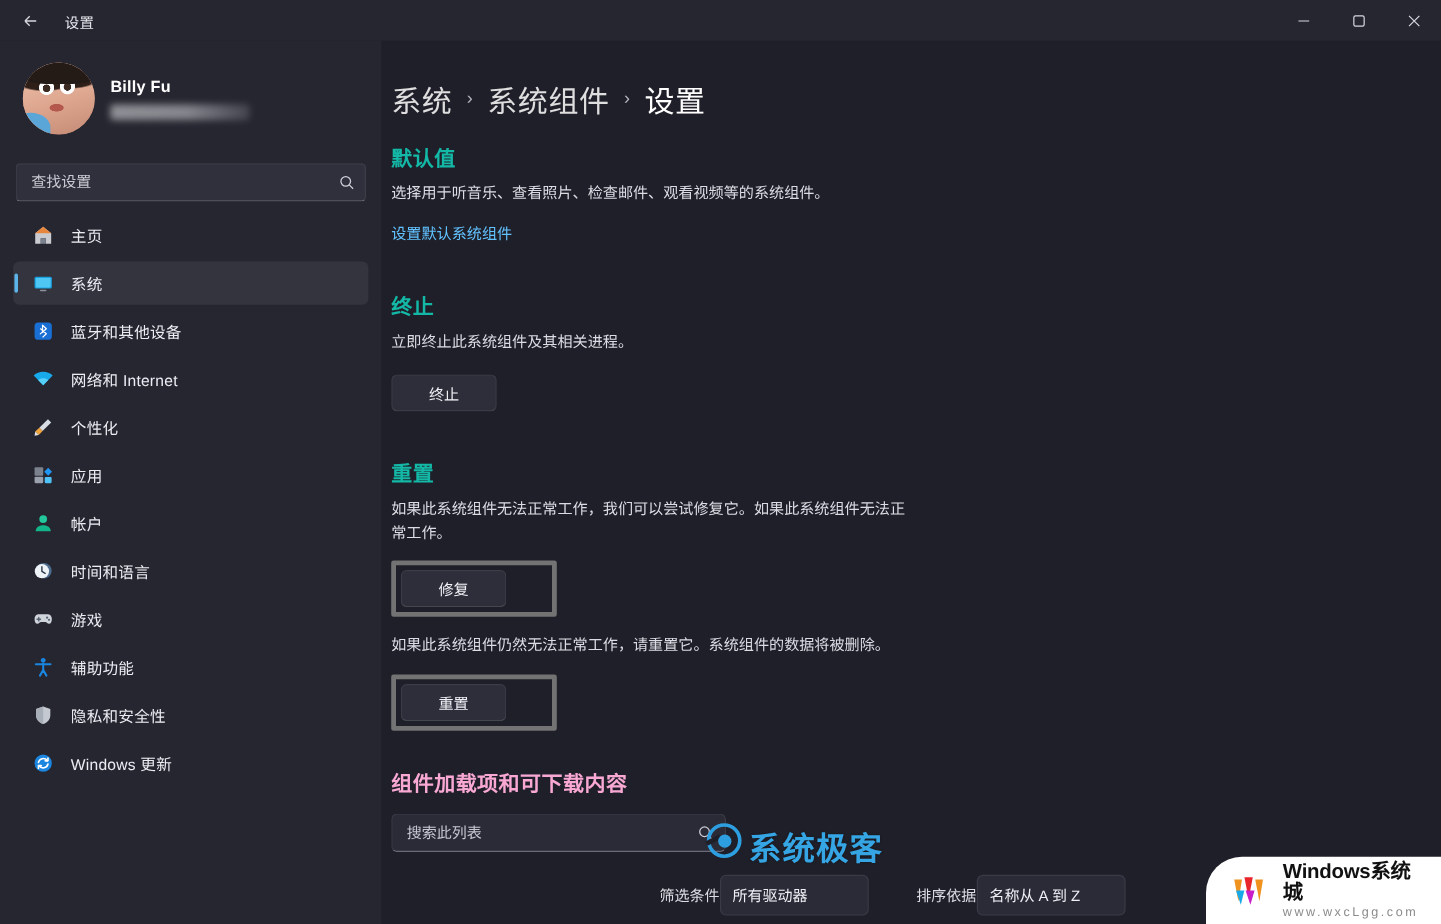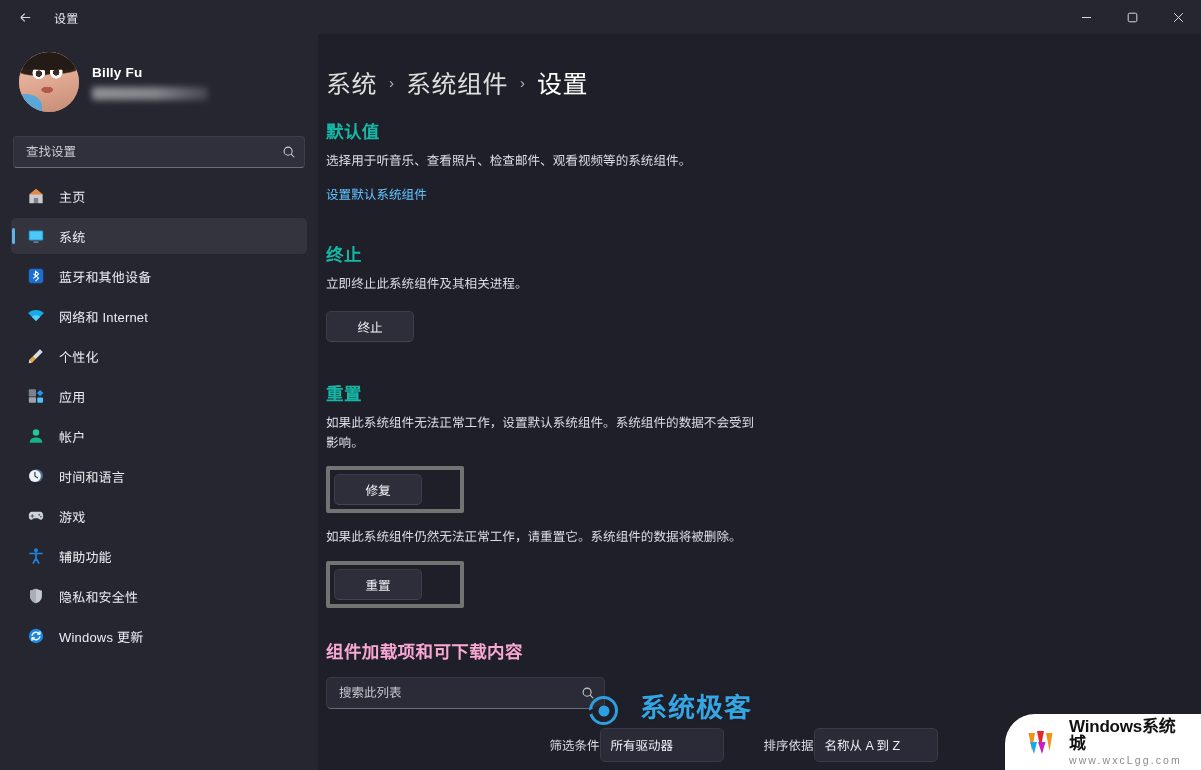--- a/index.html
+++ b/index.html
@@ -314,22 +314,22 @@
     font-size: 12.5px;
     cursor: pointer;
   }
   .spacer-lg { width: 40px; }
 
   
   .wm-geek {
     position: absolute;
     left: 589px; top: 686px;
     display: flex;
-    align-items: flex-end;
-    gap: 22px;
+    align-items: flex-start;
+    gap: 6px;
     pointer-events: none;
     z-index: 15;
   }
   .wm-geek .ring {
     width: 29px; height: 29px;
     border-radius: 50%;
     border: 3.4px solid #2d9fe0;
     position: relative;
     background: transparent;
   }
@@ -603,21 +603,21 @@
         </div>
 
         <div class="section gap-l">
           <div class="sec-head">终止</div>
           <div class="sec-desc">立即终止此系统组件及其相关进程。</div>
           <button class="w11-btn">终止</button>
         </div>
 
         <div class="section gap-l">
           <div class="sec-head">重置</div>
-          <div class="sec-desc">如果此系统组件无法正常工作，设置默认系统组件。系统组件的数据不会受到影响。</div>
+          <div class="sec-desc">如果此系统组件无法正常工作，我们可以尝试修复它。如果此系统组件无法正常工作。</div>
 
           <div class="hl-box">
             <button class="w11-btn">修复</button>
           </div>
 
           <div class="sec-desc" style="margin-top:15px">如果此系统组件仍然无法正常工作，请重置它。系统组件的数据将被删除。</div>
 
           <div class="hl-box">
             <button class="w11-btn">重置</button>
           </div>

